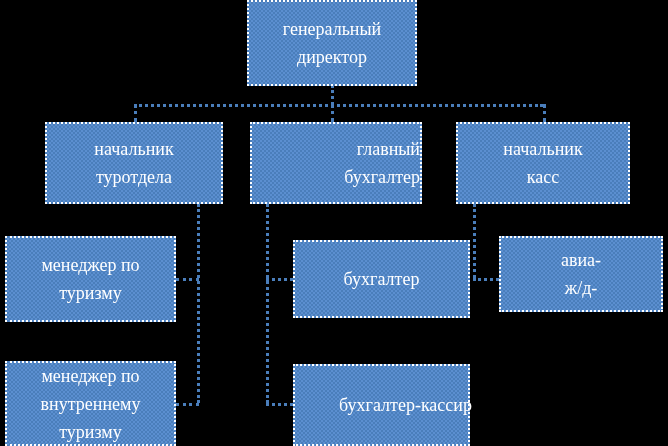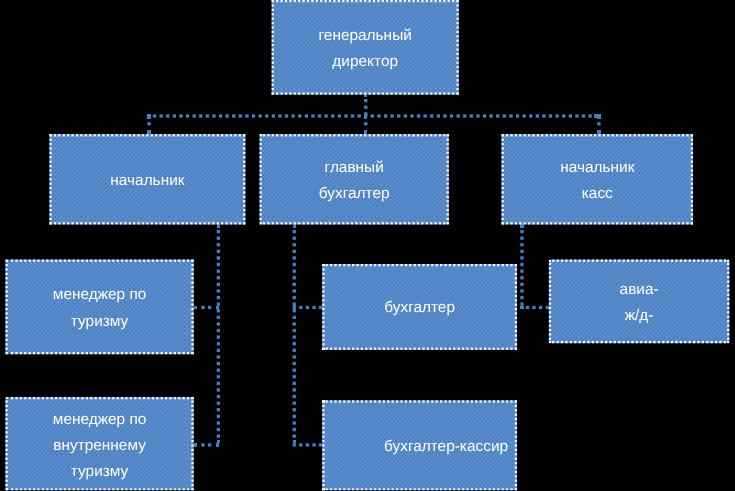--- a/index.html
+++ b/index.html
@@ -43,24 +43,25 @@
     background-image:
       linear-gradient(45deg, #4a7ebb 25%, transparent 25%, transparent 75%, #4a7ebb 75%),
       linear-gradient(45deg, #4a7ebb 25%, transparent 25%, transparent 75%, #4a7ebb 75%);
     background-size: 4px 4px;
     background-position: 0 0, 2px 2px;
     display: flex;
     flex-direction: column;
     align-items: center;
     justify-content: center;
     color: #ffffff;
-    font-size: 14px;
+    font-size: 18px;
     line-height: 1.0;
     text-align: center;
     white-space: nowrap;
+    font-family: Liberation Serif, serif;
   }
   .node .line {
     display: block;
     padding: 5px 0;
   }
   .node.single .line {
     padding: 0;
   }
 </style>
 </head>
@@ -85,23 +86,24 @@
   <div class="conn conn-v" style="left:473px; top:204px; height:74px;"></div>
   <div class="conn conn-h" style="left:473px; top:278px; width:26px;"></div>
 
   <div class="node" style="left:247px; top:0px; width:170px; height:86px;">
     <span class="line">генеральный</span>
     <span class="line">директор</span>
   </div>
 
   <div class="node" style="left:45px; top:122px; width:178px; height:82px;">
     <span class="line">начальник</span>
+    <span class="line">туротдела</span>
   </div>
 
-  <div class="node" style="left:236px; top:122px; width:172px; height:82px;">
+  <div class="node" style="left:250px; top:122px; width:172px; height:82px;align-items:flex-end;">
     <span class="line">главный</span>
     <span class="line">бухгалтер</span>
   </div>
 
   <div class="node" style="left:456px; top:122px; width:174px; height:82px;">
     <span class="line">начальник</span>
     <span class="line">касс</span>
   </div>
 
   <div class="node" style="left:5px; top:236px; width:171px; height:86px;">

